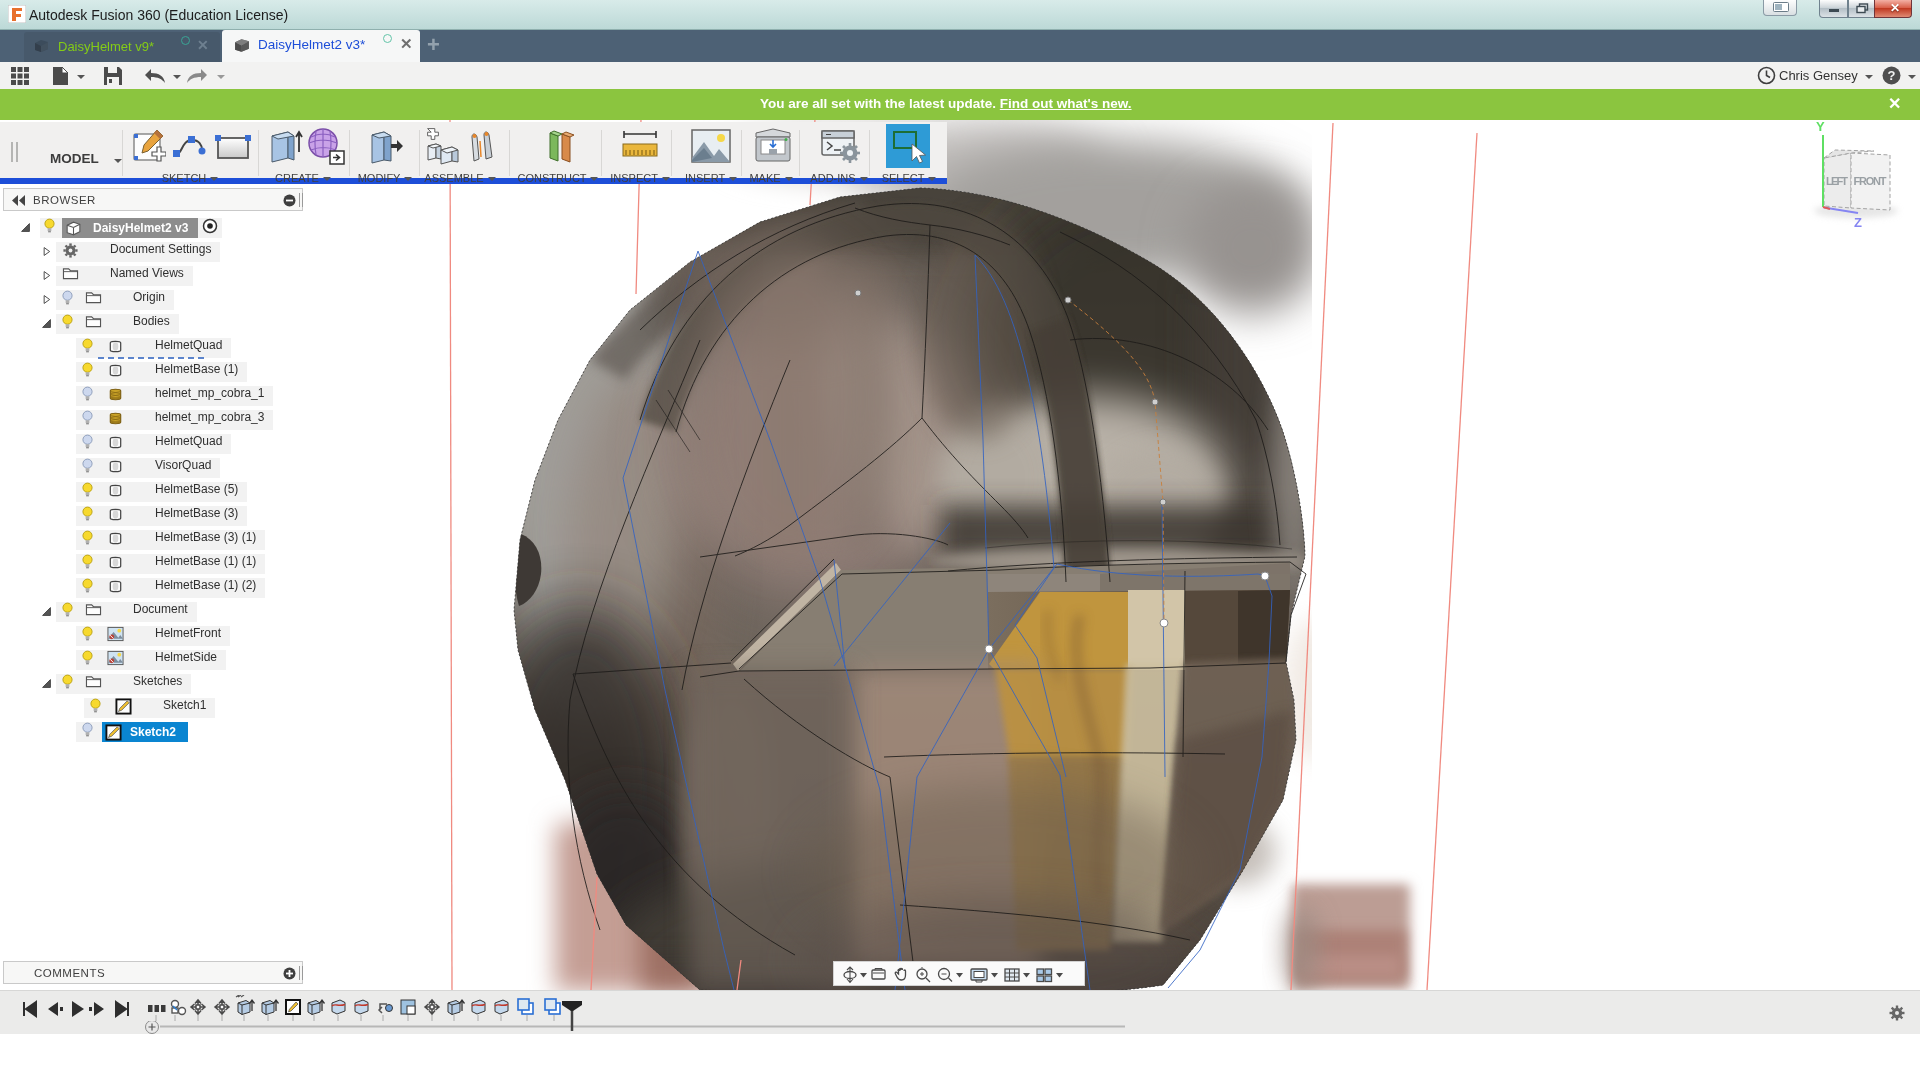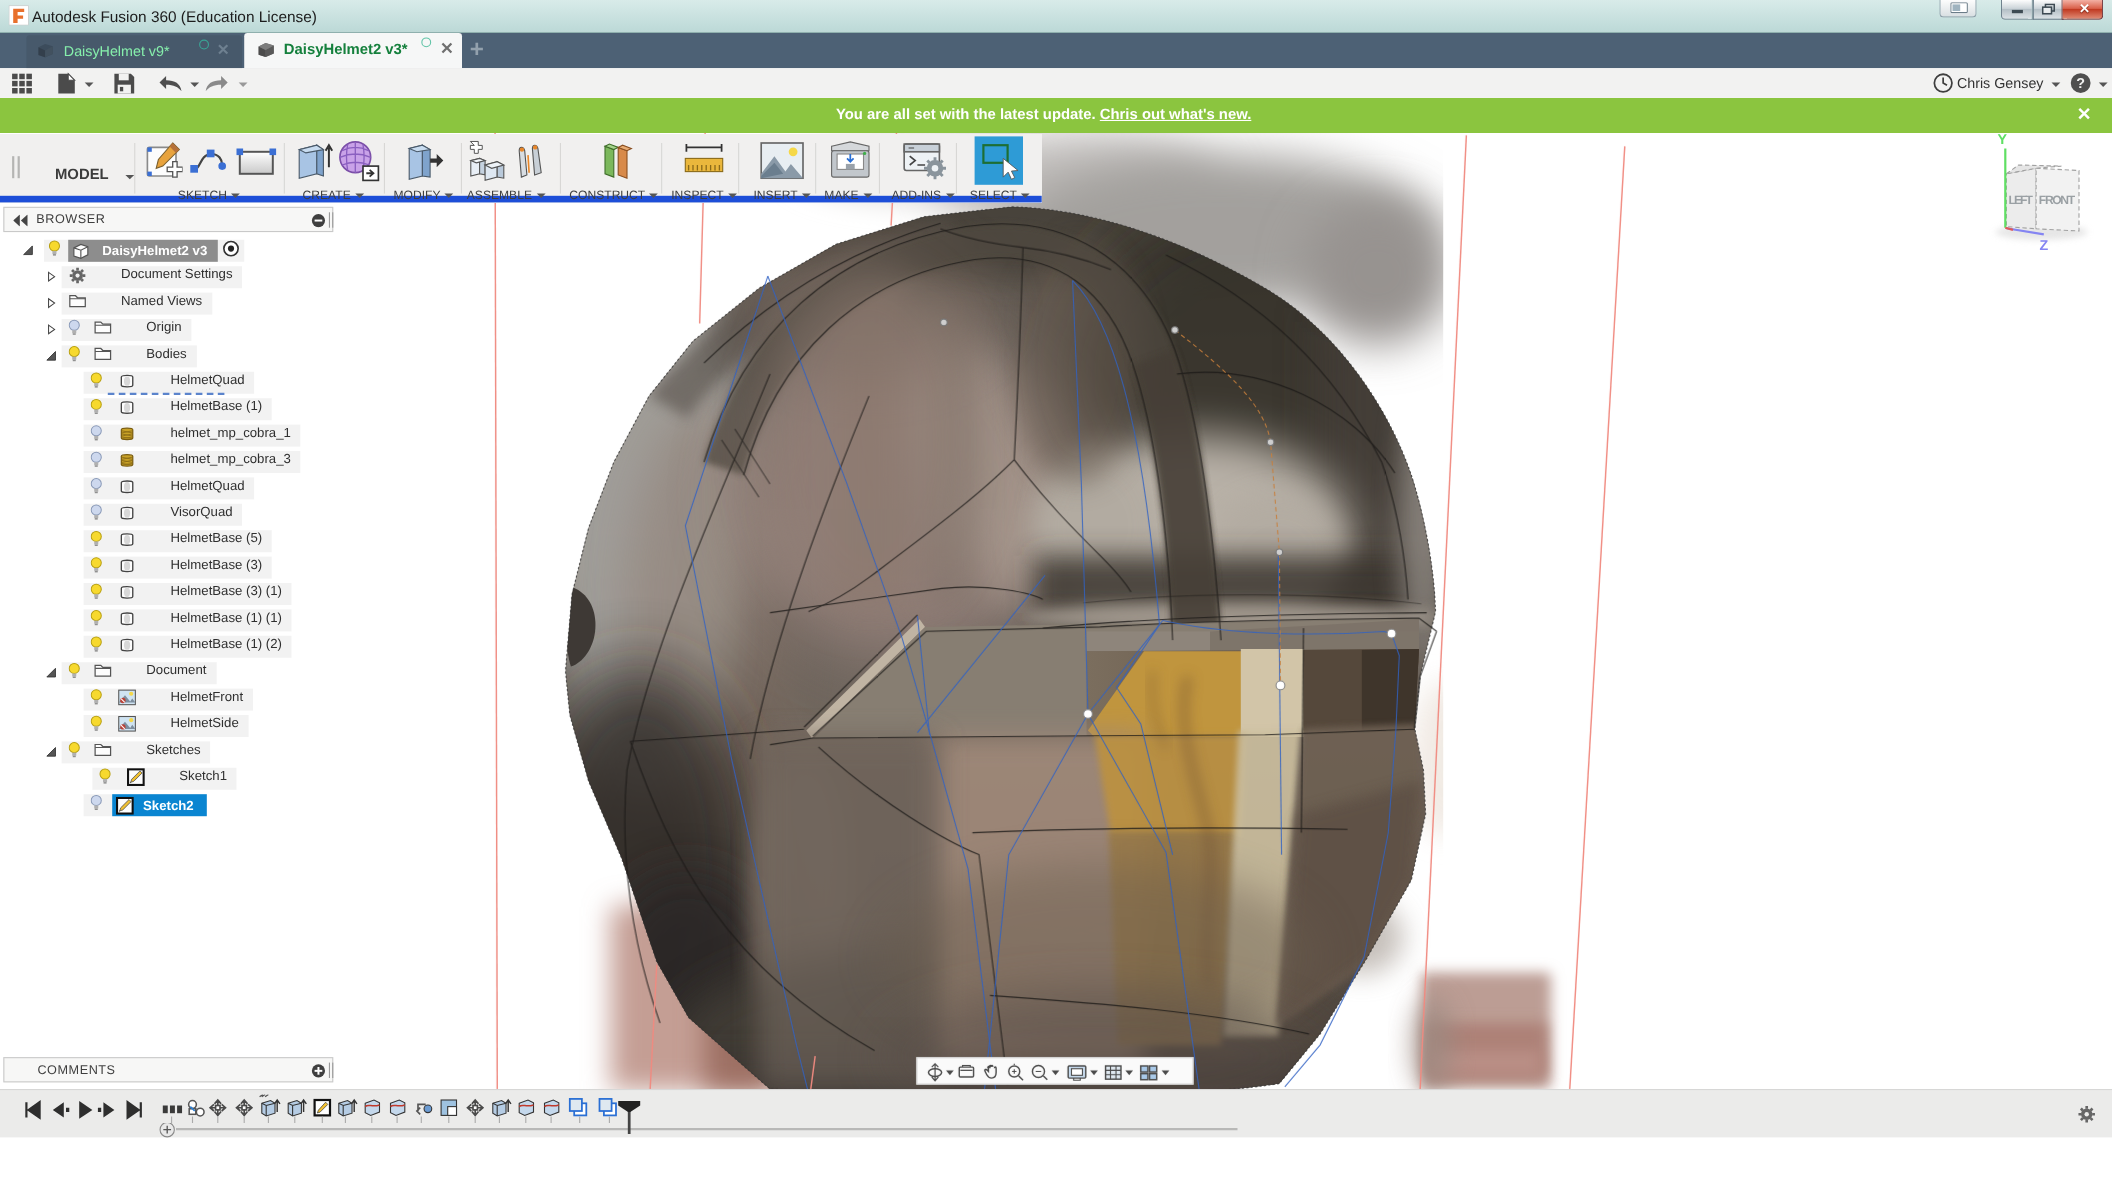--- a/index.html
+++ b/index.html
@@ -227,32 +227,32 @@
 </div>
 
 
 <div id="tabbar" class="abs">
   <div class="abs" style="left:24px;top:2px;width:196px;height:30px;background:#47596b;border-radius:3px 3px 0 0">
     <svg class="abs" style="left:9px;top:6px" width="17" height="16" viewBox="0 0 17 16">
         <path d="M2 5 L8 2 L15 4 L15 11 L8 14 L2 12 Z" fill="#3c4c5c"></path>
         <path d="M2 5 L8 8 L8 14 L2 12 Z" fill="#333f4c"></path>
         <path d="M8 8 L15 4 L15 11 L8 14 Z" fill="#42515f"></path>
       </svg>
-    <span class="abs" style="left:34px;top:7px;font-size:13px;color:#86efac">DaisyHelmet v9*</span>
+    <span class="abs" style="left:34px;top:7px;font-size:13px;color:#84cc16">DaisyHelmet v9*</span>
     <span class="abs" style="left:157px;top:4px;width:9px;height:9px;border:1.5px solid #3aa596;border-radius:50%"></span>
     <span class="abs" style="left:173px;top:5px;color:#6e8090;font-size:14px;font-weight:bold">✕</span>
   </div>
   <div class="abs" style="left:222px;top:0;width:198px;height:32px;background:#f6f7f7;border-radius:3px 3px 0 0">
     <svg class="abs" style="left:11px;top:7px" width="18" height="17" viewBox="0 0 17 16">
         <path d="M2 5 L8 2 L15 4 L15 11 L8 14 L2 12 Z" fill="#6d6d6d"></path>
         <path d="M2 5 L8 8 L8 14 L2 12 Z" fill="#4c4c4c"></path>
         <path d="M8 8 L15 4 L15 11 L8 14 Z" fill="#595959"></path>
         <path d="M2 5 L8 2 L15 4 L8 8Z" fill="#7d7d7d"></path>
       </svg>
-    <span class="abs" style="left:36px;top:7px;font-size:13.5px;color:#15803d;font-weight:bold">DaisyHelmet2 v3*</span>
+    <span class="abs" style="left:36px;top:7px;font-size:13.5px;color:#1d4ed8;font-weight:normal">DaisyHelmet2 v3*</span>
     <span class="abs" style="left:161px;top:4px;width:9px;height:9px;border:1.5px solid #62c4a8;border-radius:50%"></span>
     <span class="abs" style="left:178px;top:5px;color:#6f6f6f;font-size:15px;font-weight:bold">✕</span>
   </div>
   <div class="abs" style="left:427px;top:3px;color:#93a1ad;font-size:22px;font-weight:bold;line-height:24px">+</div>
 </div>
 
 
 <div id="qat" class="abs">
   <svg class="abs" style="left:10px;top:4px" width="20" height="20" viewBox="0 0 20 20" fill="#4b4b4b">
     <rect x="1" y="1" width="5" height="5"></rect>
@@ -293,21 +293,21 @@
   <span class="caret abs" style="left:1862px;top:13px"></span>
   <svg class="abs" style="left:1882px;top:4px" width="19" height="19" viewBox="0 0 19 19">
       <circle cx="9.5" cy="9.5" r="9" fill="#4f4f4f"></circle>
       <text x="9.5" y="14" font-size="13" font-weight="bold" fill="#f2f2f1" text-anchor="middle" font-family="Liberation Sans">?</text>
     </svg>
   <span class="caret abs" style="left:1905px;top:13px"></span>
 </div>
 
 
 <div id="greenbar" class="abs">
-  <div class="abs" style="left:760px;top:7px">You are all set with the latest update.&nbsp;<span style="text-decoration:underline">Chris out what's new.</span></div>
+  <div class="abs" style="left:760px;top:7px">You are all set with the latest update.&nbsp;<span style="text-decoration:underline">Find out what's new.</span></div>
   <div class="abs" style="left:1888px;top:5px;font-size:16px;font-weight:bold">✕</div>
 </div>
 
 
 <div id="ribbon" class="abs">
   <div class="abs" style="left:11px;top:20px;width:2px;height:20px;background:#b5b5b3"></div>
   <div class="abs" style="left:16px;top:20px;width:2px;height:20px;background:#b5b5b3"></div>
   <span class="abs" style="left:50px;top:29px;font-size:13.5px;font-weight:bold;color:#3c3c3c">MODEL</span>
   <span class="caret abs" style="left:111px;top:37px"></span>
   <div class="rsep" style="left:122px"></div>

